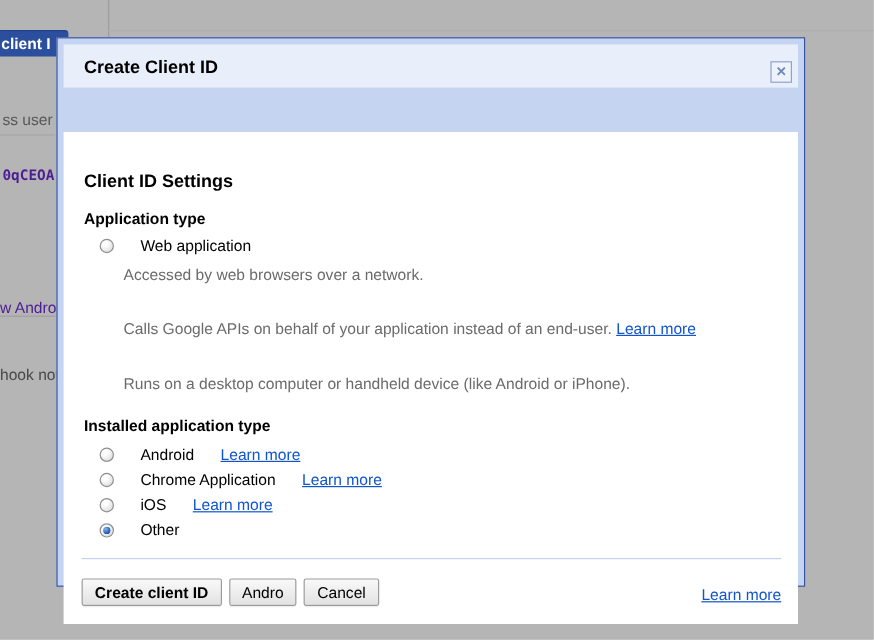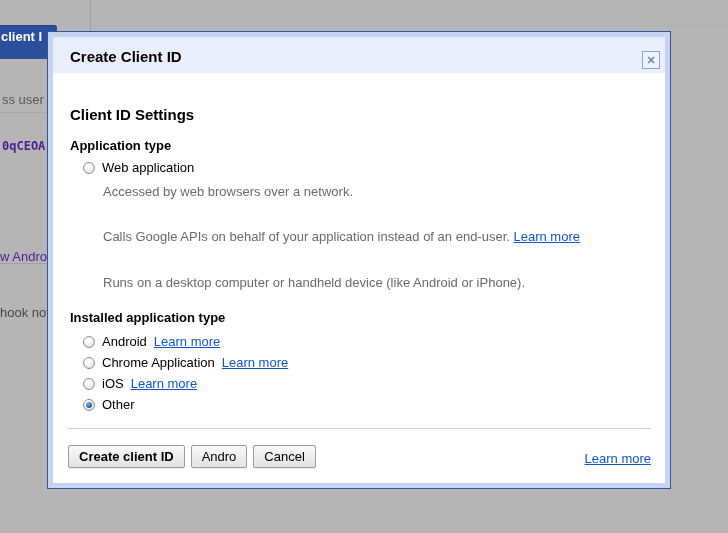--- a/index.html
+++ b/index.html
@@ -10,21 +10,21 @@
     font-family: "Liberation Sans", sans-serif;
     background: #b5b5b5;
     position: relative;
   }
 
   
   .bg-frag { position: absolute; color: #4d4d4d; font-size: 13px; white-space: nowrap; }
   .bg-vline  { position: absolute; left: 90px; top: 0; width: 1px; height: 31px; background: #9d9d9d; }
   .bg-hline-top { position: absolute; left: 90px; top: 25px; right: 0; height: 1px; background: #aeaeae; }
   .bg-blue-btn {
-    position: absolute; left: 0; top: 25px; width: 57px; height: 34px;
+    position: absolute; left: 0; top: 25px; width: 57px; height: 22px;
     background: #2b4f9c; border-top: 1px solid #20408a;
     border-top-right-radius: 3px;
     color: #fff; font-weight: bold; font-size: 13px; line-height: 21px;
     padding-left: 1px; overflow: hidden; white-space: nowrap;
   }
   .bg-line1 { position: absolute; left: 0; top: 112px; width: 46px; height: 1px; background: #a6a6a6; }
   .bg-line2 { position: absolute; left: 0; top: 263px; width: 46px; height: 1px; background: #a0a0a0; }
   .bg-mono  { font-family: "DejaVu Sans Mono", monospace; font-size: 12px; color: #4c1d95; font-weight: bold; }
 
   
@@ -52,28 +52,29 @@
     color: #7088b6;
     font-size: 11px; font-weight: bold;
     line-height: 16px; text-align: center;
     cursor: pointer;
   }
   .dialog-content {
     position: relative;
     background: #fff;
     height: 410px;
     font-size: 13px;
+    margin-top: 37px;
   }
 
   .h-settings { position: absolute; left: 17px; top: 33px; font-size: 15px; font-weight: bold; color: #000; }
   .h-sub      { position: absolute; left: 17px; font-size: 13px; font-weight: bold; color: #000; }
 
   .opt-row {
     position: absolute; left: 30px;
-    display: flex; align-items: center; gap: 7px;
+    display: flex; align-items: center; gap: 22px;
     height: 15px; white-space: nowrap;
   }
   .radio {
     width: 12px; height: 12px; flex: 0 0 12px;
     border-radius: 50%;
     border: 1px solid #8f8f8f;
     background: radial-gradient(circle at 35% 30%, #ffffff 20%, #dcdcdc 85%);
     position: relative;
   }
   .radio.selected::after {

